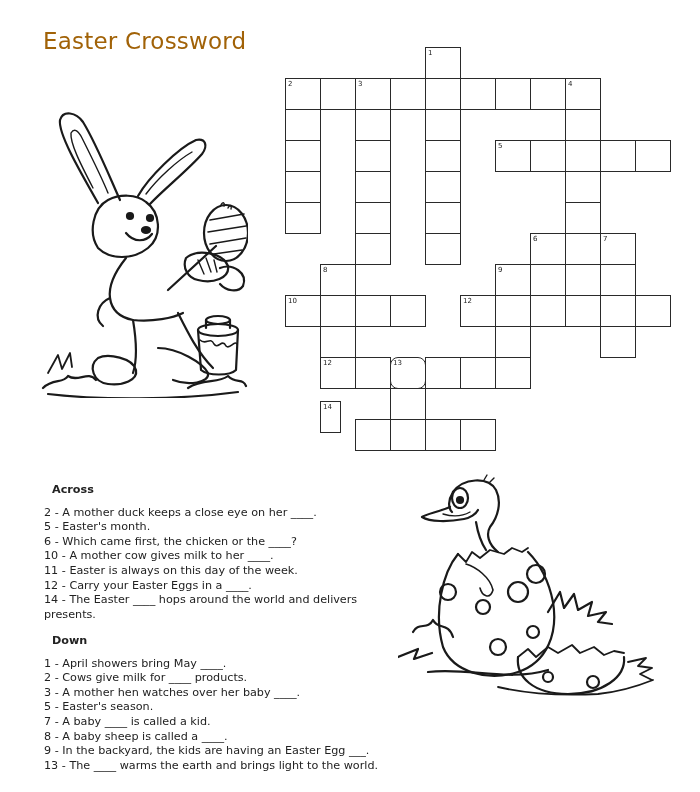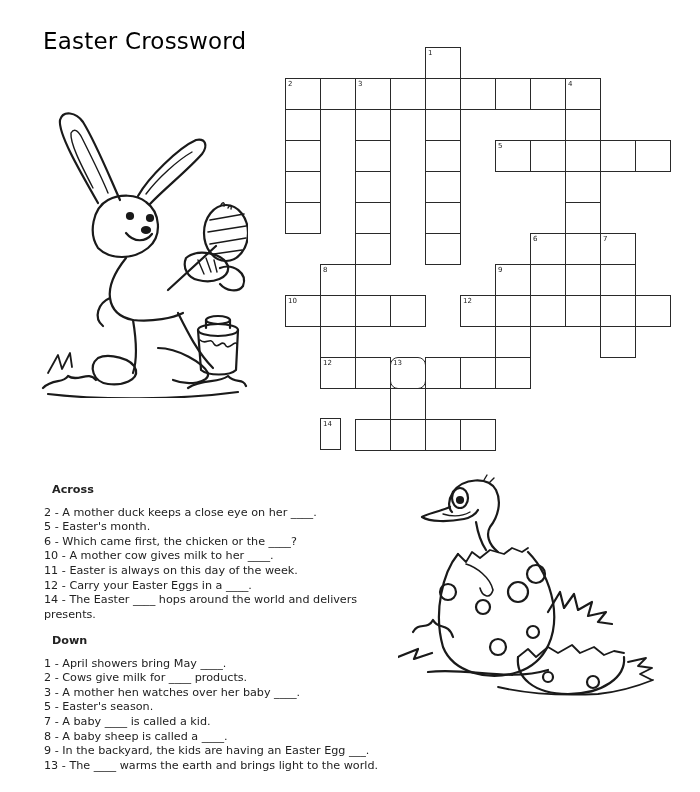--- a/index.html
+++ b/index.html
@@ -1,19 +1,19 @@
 <!DOCTYPE html>
 <html><head>
 <meta charset="utf-8">
 <style>
   html, body { margin: 0; padding: 0; background: #ffffff; }
   body { width: 700px; height: 792px; position: relative; overflow: hidden;
          font-family: "DejaVu Sans", sans-serif; color: #1a1a1a; }
   .title { position: absolute; left: 43px; top: 28px; font-size: 23px; font-weight: normal;
-           letter-spacing: 0.2px; color: #000000; margin: 0; }
+           letter-spacing: 0.2px; color: #a16207; margin: 0; }
   .grid { position: absolute; left: 0; top: 0; width: 700px; height: 460px; }
   .cell { position: absolute; width: 35px; height: 31px; box-sizing: border-box;
           border: 1.6px solid #2a2a2a; background: #fff; }
   .cell .num { position: absolute; left: 2px; top: 1px; font-size: 7px; line-height: 8px; color: #222; }
   .clues { position: absolute; left: 44px; font-size: 11.2px; line-height: 14.6px; color: #222; }
   .clues h3 { font-size: 11.2px; font-weight: bold; margin: 8px; line-height: 14.6px; }
   .clues .clue { white-space: nowrap; }
   .clues .wrap { white-space: normal; width: 320px; }
   #across { top: 475px; }
   #down { top: 626px; }
@@ -104,21 +104,21 @@
       <span class="num">12</span>
     </div>
     <div class="cell" style="left: 355px; top: 357px; width: 36px; height: 32px;"></div>
     <div class="cell" style="left: 390px; top: 357px; width: 36px; height: 32px; border-radius: 8px;">
       <span class="num">13</span>
     </div>
     <div class="cell" style="left: 425px; top: 357px; width: 36px; height: 32px;"></div>
     <div class="cell" style="left: 460px; top: 357px; width: 36px; height: 32px;"></div>
     <div class="cell" style="left: 495px; top: 357px; width: 36px; height: 32px;"></div>
     <div class="cell" style="left: 390px; top: 388px; width: 36px; height: 32px;"></div>
-    <div class="cell" style="left: 320px; top: 418px; width: 21px; height: 32px;">
+    <div class="cell" style="left: 320px; top: 401px; width: 21px; height: 32px;">
       <span class="num">14</span>
     </div>
     <div class="cell" style="left: 355px; top: 419px; width: 36px; height: 32px;"></div>
     <div class="cell" style="left: 390px; top: 419px; width: 36px; height: 32px;"></div>
     <div class="cell" style="left: 425px; top: 419px; width: 36px; height: 32px;"></div>
     <div class="cell" style="left: 460px; top: 419px; width: 36px; height: 32px;"></div>
   </div>
 
 <svg class="illus" style="left:38px;top:108px" width="210" height="290" viewBox="0 0 210 290" fill="none" stroke="#1a1a1a" stroke-width="2.2" stroke-linecap="round" stroke-linejoin="round">
 

